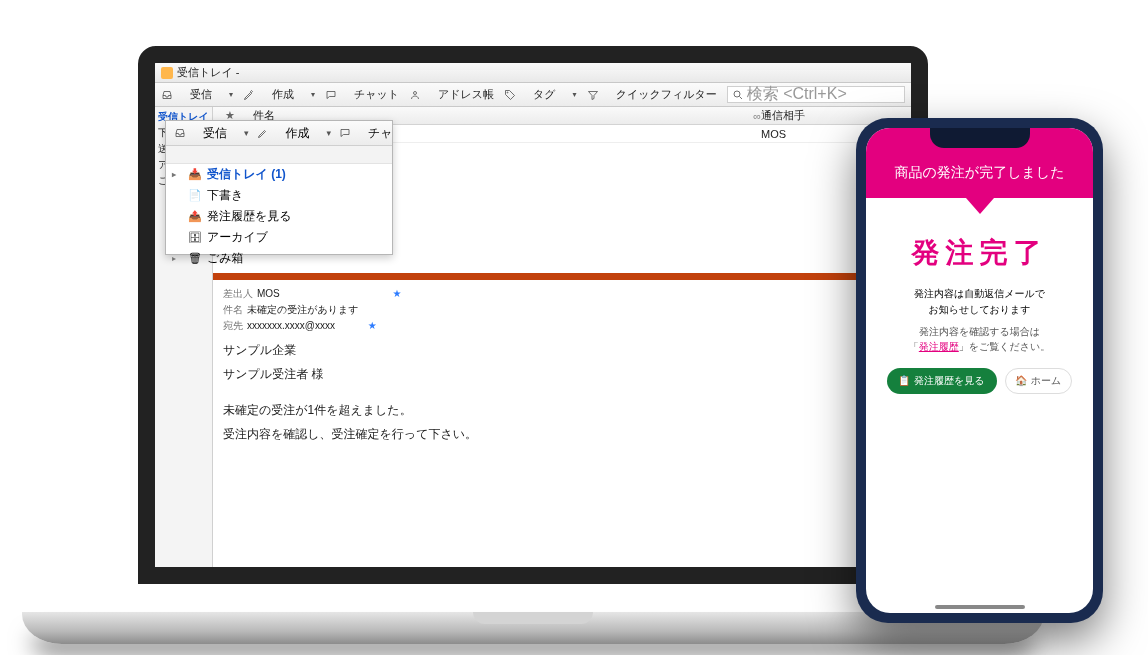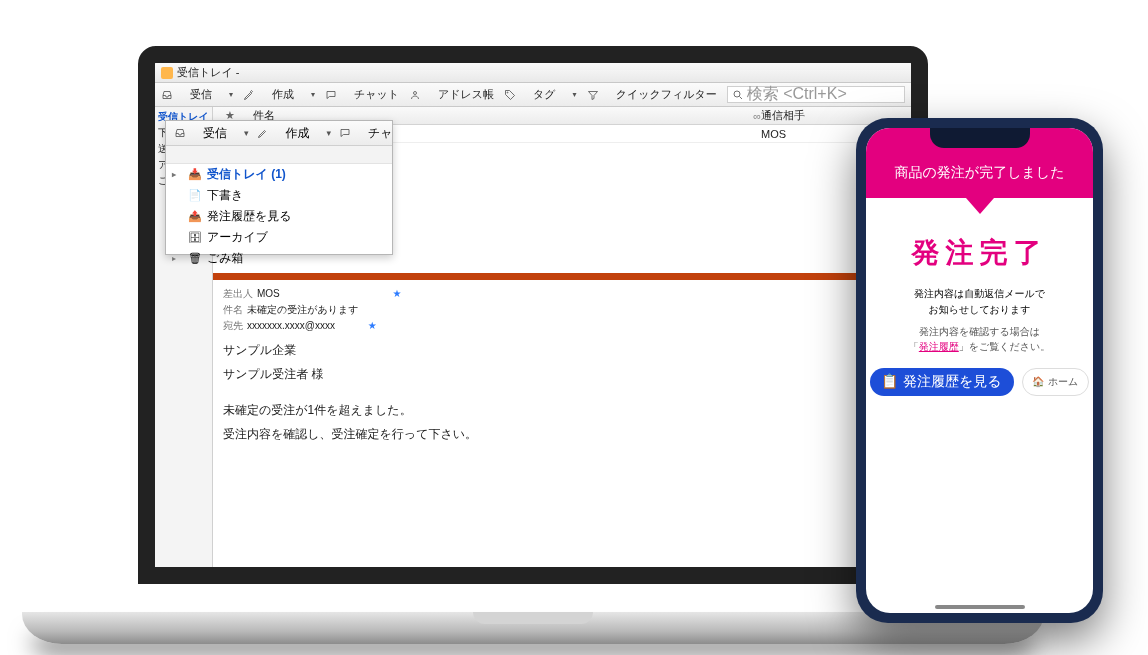--- a/index.html
+++ b/index.html
@@ -59,21 +59,21 @@
   .phone-notch{position:absolute;left:50%;top:10px;transform:translateX(-50%);width:100px;height:20px;background:#0f1a33;border-radius:0 0 14px 14px;z-index:3;}
 
   .ph-top{background:#e3007f;color:#fff;text-align:center;font-size:14px;padding:36px 18px 16px;}
   .ph-top-tri{width:0;height:0;border-left:14px solid transparent;border-right:14px solid transparent;border-top:16px solid #e3007f;margin:0 auto;}
   .ph-body{text-align:center;padding:20px 1px 8px;}
   .ph-h1{color:#e3007f;font-size:28px;font-weight:600;letter-spacing:6px;margin-bottom:14px;}
   .ph-lead{font-size:10px;line-height:1.6;margin-bottom:6px;}
   .ph-sub{font-size:10px;color:#555;line-height:1.5;}
   .ph-sub a{color:#e3007f;text-align:center;}
   .ph-btns{display:flex;justify-content:center;gap:8px;margin:14px 0 10px;}
-  .ph-btns .primary{background:#1d4ed8;color:#fff;border:none;border-radius:14px;font-size:14px;padding:5px 12px;}
+  .ph-btns .primary{background:#15803d;color:#fff;border:none;border-radius:14px;font-size:10px;padding:5px 12px;}
   .ph-btns .secondary{background:#fff;border:1px solid #ddd;border-radius:14px;font-size:10px;padding:5px 10px;color:#555;}
   .ph-footer{border-top:1px solid #e8e8e8;font-size:8px;color:#666;padding:8px 6px;}
   .ph-footer a{color:#1155cc;text-decoration:underline;}
   .ph-home{position:absolute;bottom:4px;left:50%;transform:translateX(-50%);width:90px;height:4px;background:#888;border-radius:3px;}
 
   svg.ico-s{width:12px;height:12px;stroke:#444;fill:none;stroke-width:1.5;}
 </style>
 </head>
 <body>
 

